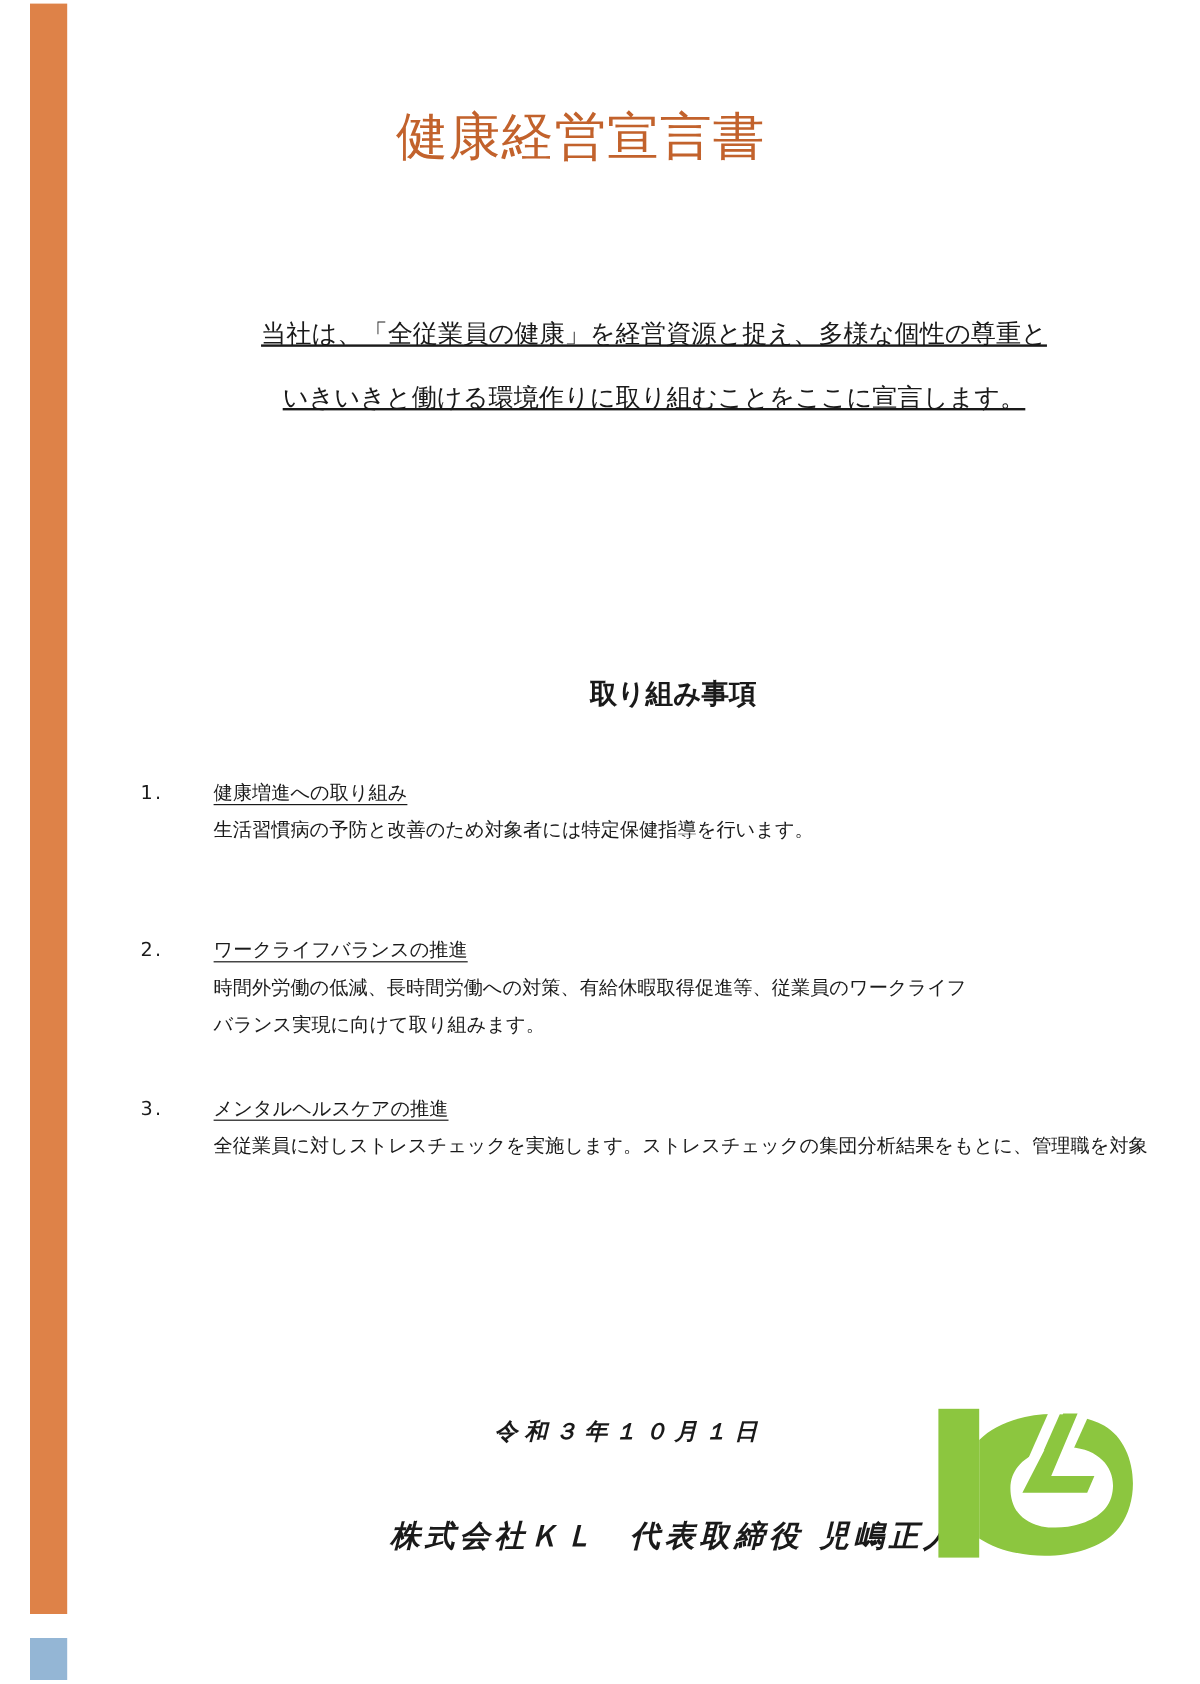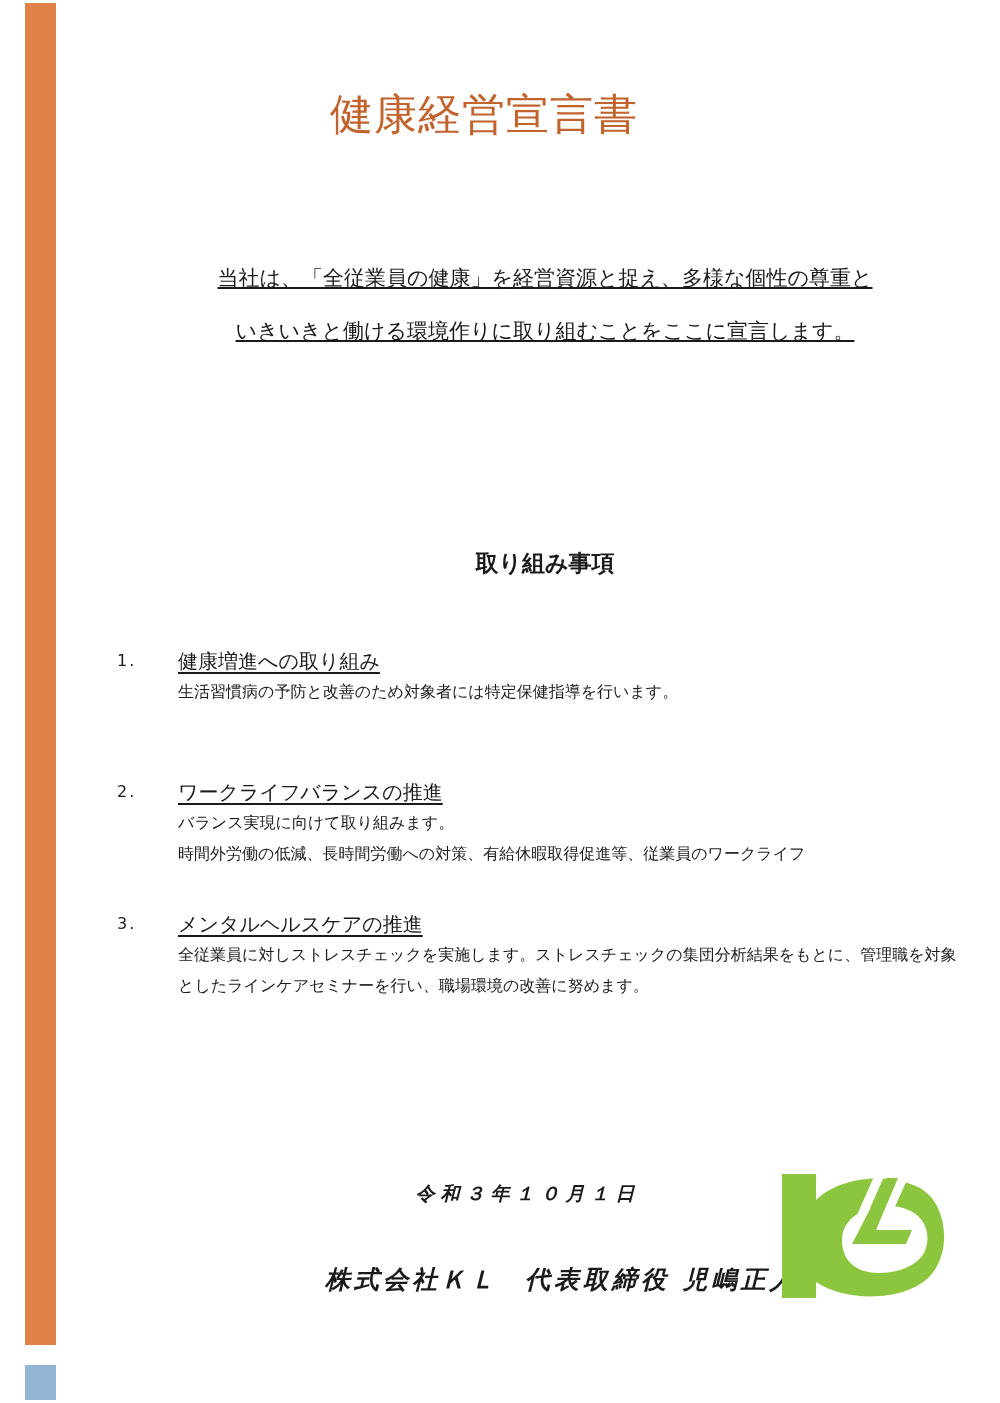--- a/index.html
+++ b/index.html
@@ -83,42 +83,41 @@
       top: 0;
       font-size: 16px;
       line-height: 30px;
       white-space: nowrap;
       letter-spacing: 2px;
     }
     .item-title {
       position: absolute;
       left: 178px;
       top: 0;
-      font-size: 20px;
+      font-size: 16px;
       line-height: 30px;
       white-space: nowrap;
       text-decoration: underline;
       text-underline-offset: 4px;
       text-align: center;
     }
     .item-body {
       position: absolute;
       left: 178px;
       top: 30px;
       font-size: 16px;
       line-height: 31px;
       white-space: nowrap;
     }
     .item-body div { white-space: nowrap; }
     .date {
       position: absolute;
-      left: 388px;
+      left: 412px;
       width: 280px;
       top: 1178px;
-      text-align: center;
       font-family: "DejaVu Serif", "Liberation Serif", serif;
       font-style: italic;
       font-weight: bold;
       font-size: 19px;
       letter-spacing: 6px;
       line-height: 30px;
       white-space: nowrap;
     }
     .signature {
       position: absolute;
@@ -147,46 +146,45 @@
 <div class="side-bar"></div>
 <div class="side-square"></div>
 
 <h1 class="title" style="margin:0;font-weight:normal;">健康経営宣言書</h1>
 
 <div class="intro">
   <div>当社は、「全従業員の健康」を経営資源と捉え、多様な個性の尊重と</div>
   <div>いきいきと働ける環境作りに取り組むことをここに宣言します。</div>
 </div>
 
-<h2 class="section-heading" style="margin:0;">取り組み事項</h2>
+<h2 class="section-heading" style="margin:16px;">取り組み事項</h2>
 
 <div class="list">
   <div class="item" style="top:646px;">
     <span class="item-num">1.</span>
     <span class="item-title">健康増進への取り組み</span>
     <div class="item-body">
       <div>生活習慣病の予防と改善のため対象者には特定保健指導を行います。</div>
     </div>
   </div>
 
   <div class="item" style="top:777px;">
     <span class="item-num">2.</span>
     <span class="item-title">ワークライフバランスの推進</span>
     <div class="item-body">
+      <div>時間外労働の低減、長時間労働への対策、有給休暇取得促進等、従業員のワークライフ</div>
       <div>バランス実現に向けて取り組みます。</div>
-      <div>時間外労働の低減、長時間労働への対策、有給休暇取得促進等、従業員のワークライフ</div>
     </div>
   </div>
 
   <div class="item" style="top:909px;">
     <span class="item-num">3.</span>
     <span class="item-title">メンタルヘルスケアの推進</span>
     <div class="item-body">
       <div>全従業員に対しストレスチェックを実施します。ストレスチェックの集団分析結果をもとに、管理職を対象</div>
-      <div>としたラインケアセミナーを行い、職場環境の改善に努めます。</div>
     </div>
   </div>
 </div>
 
 <div class="date">令和３年１０月１日</div>
 
 <div class="signature">
   <span class="company">株式会社ＫＬ</span><span>代表取締役 児嶋正人</span>
 </div>
 

